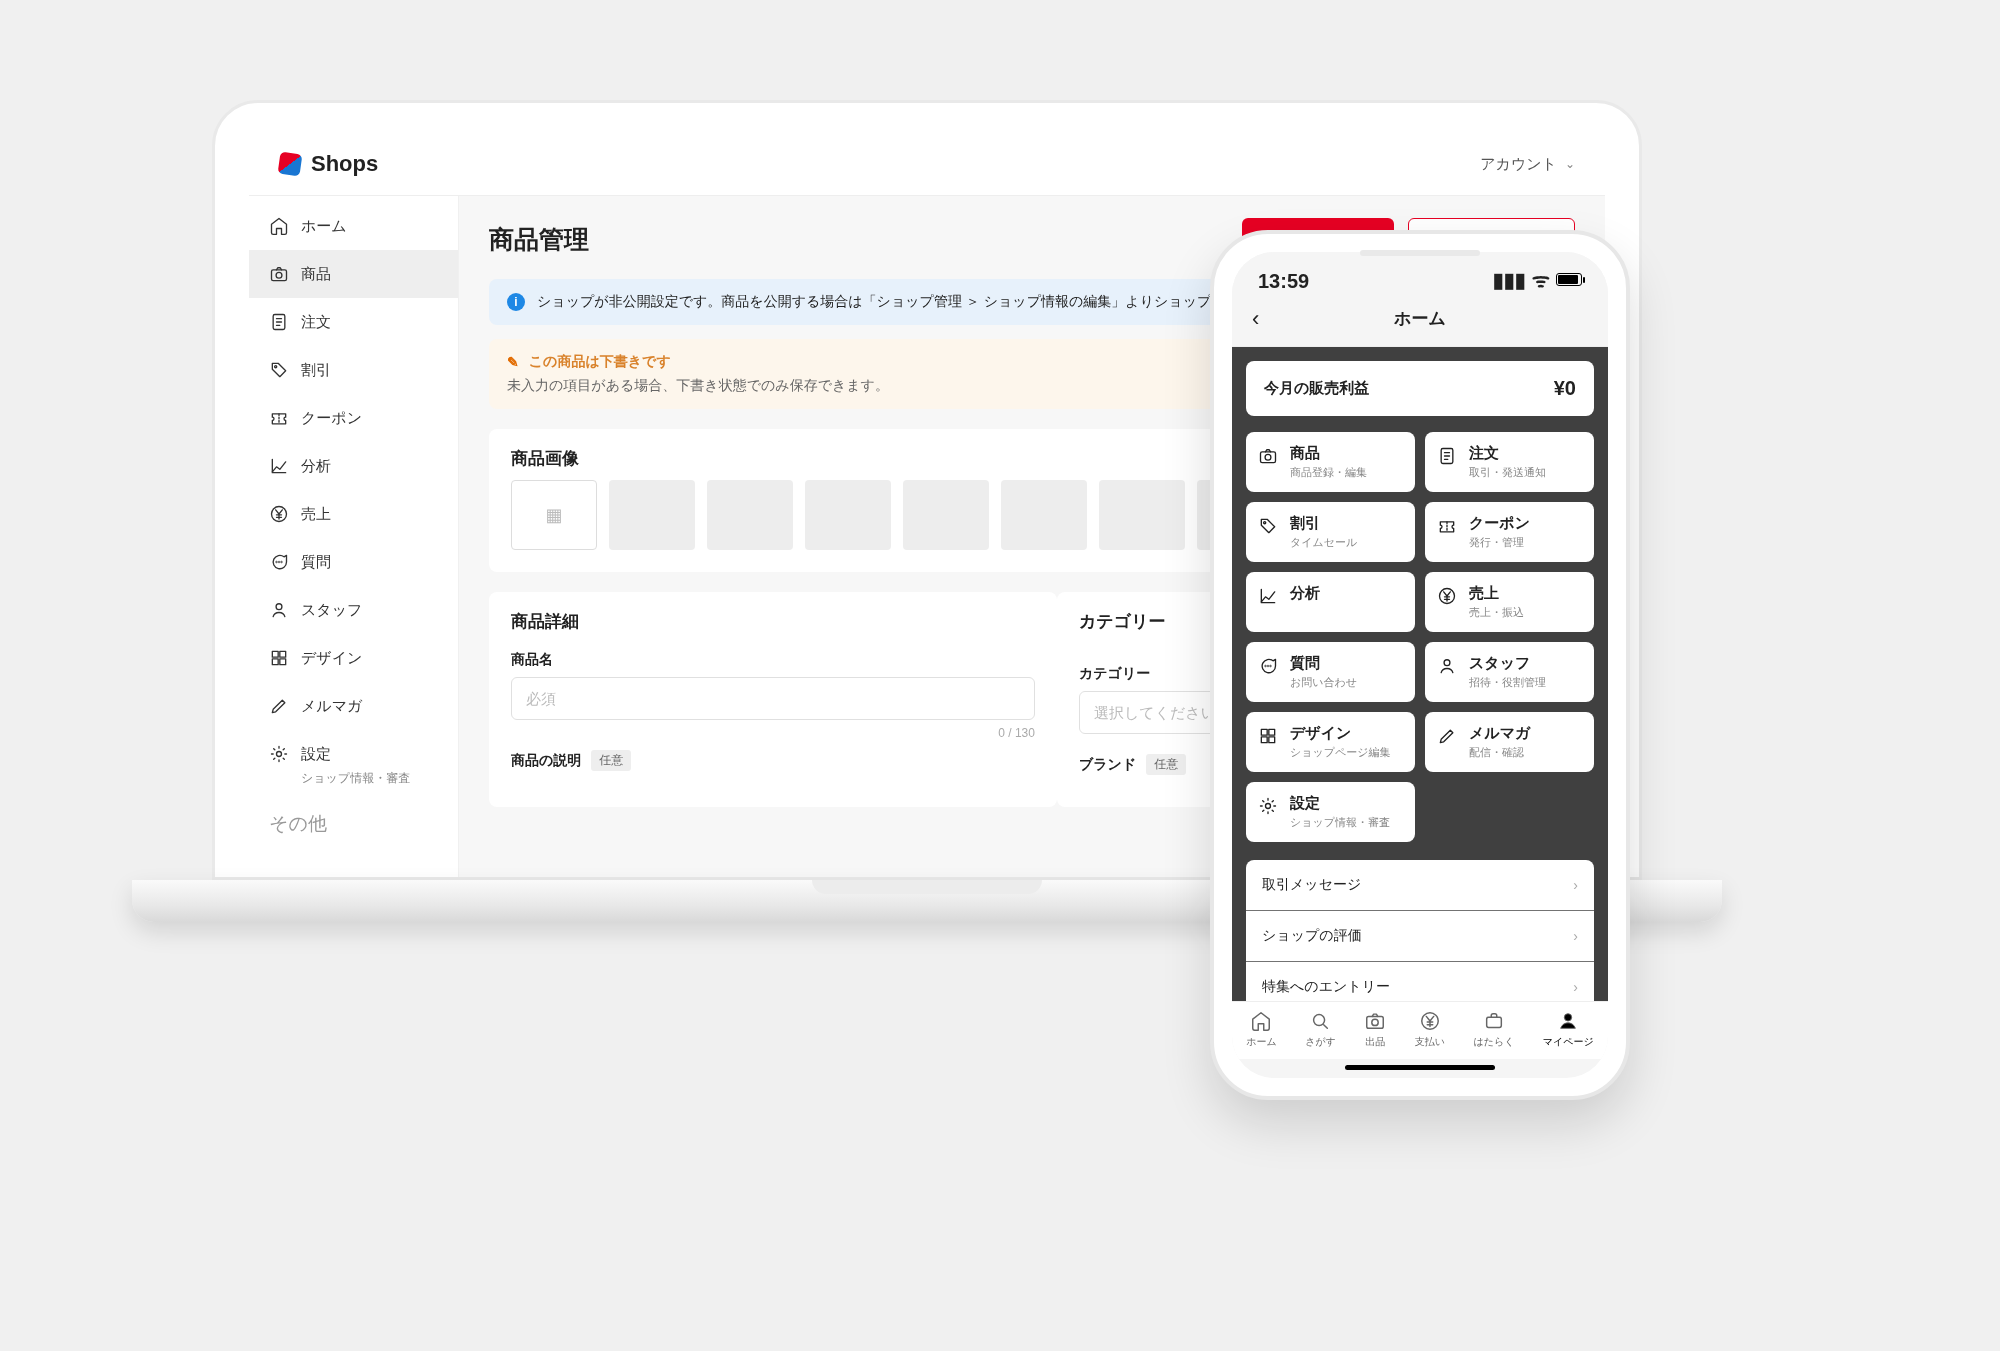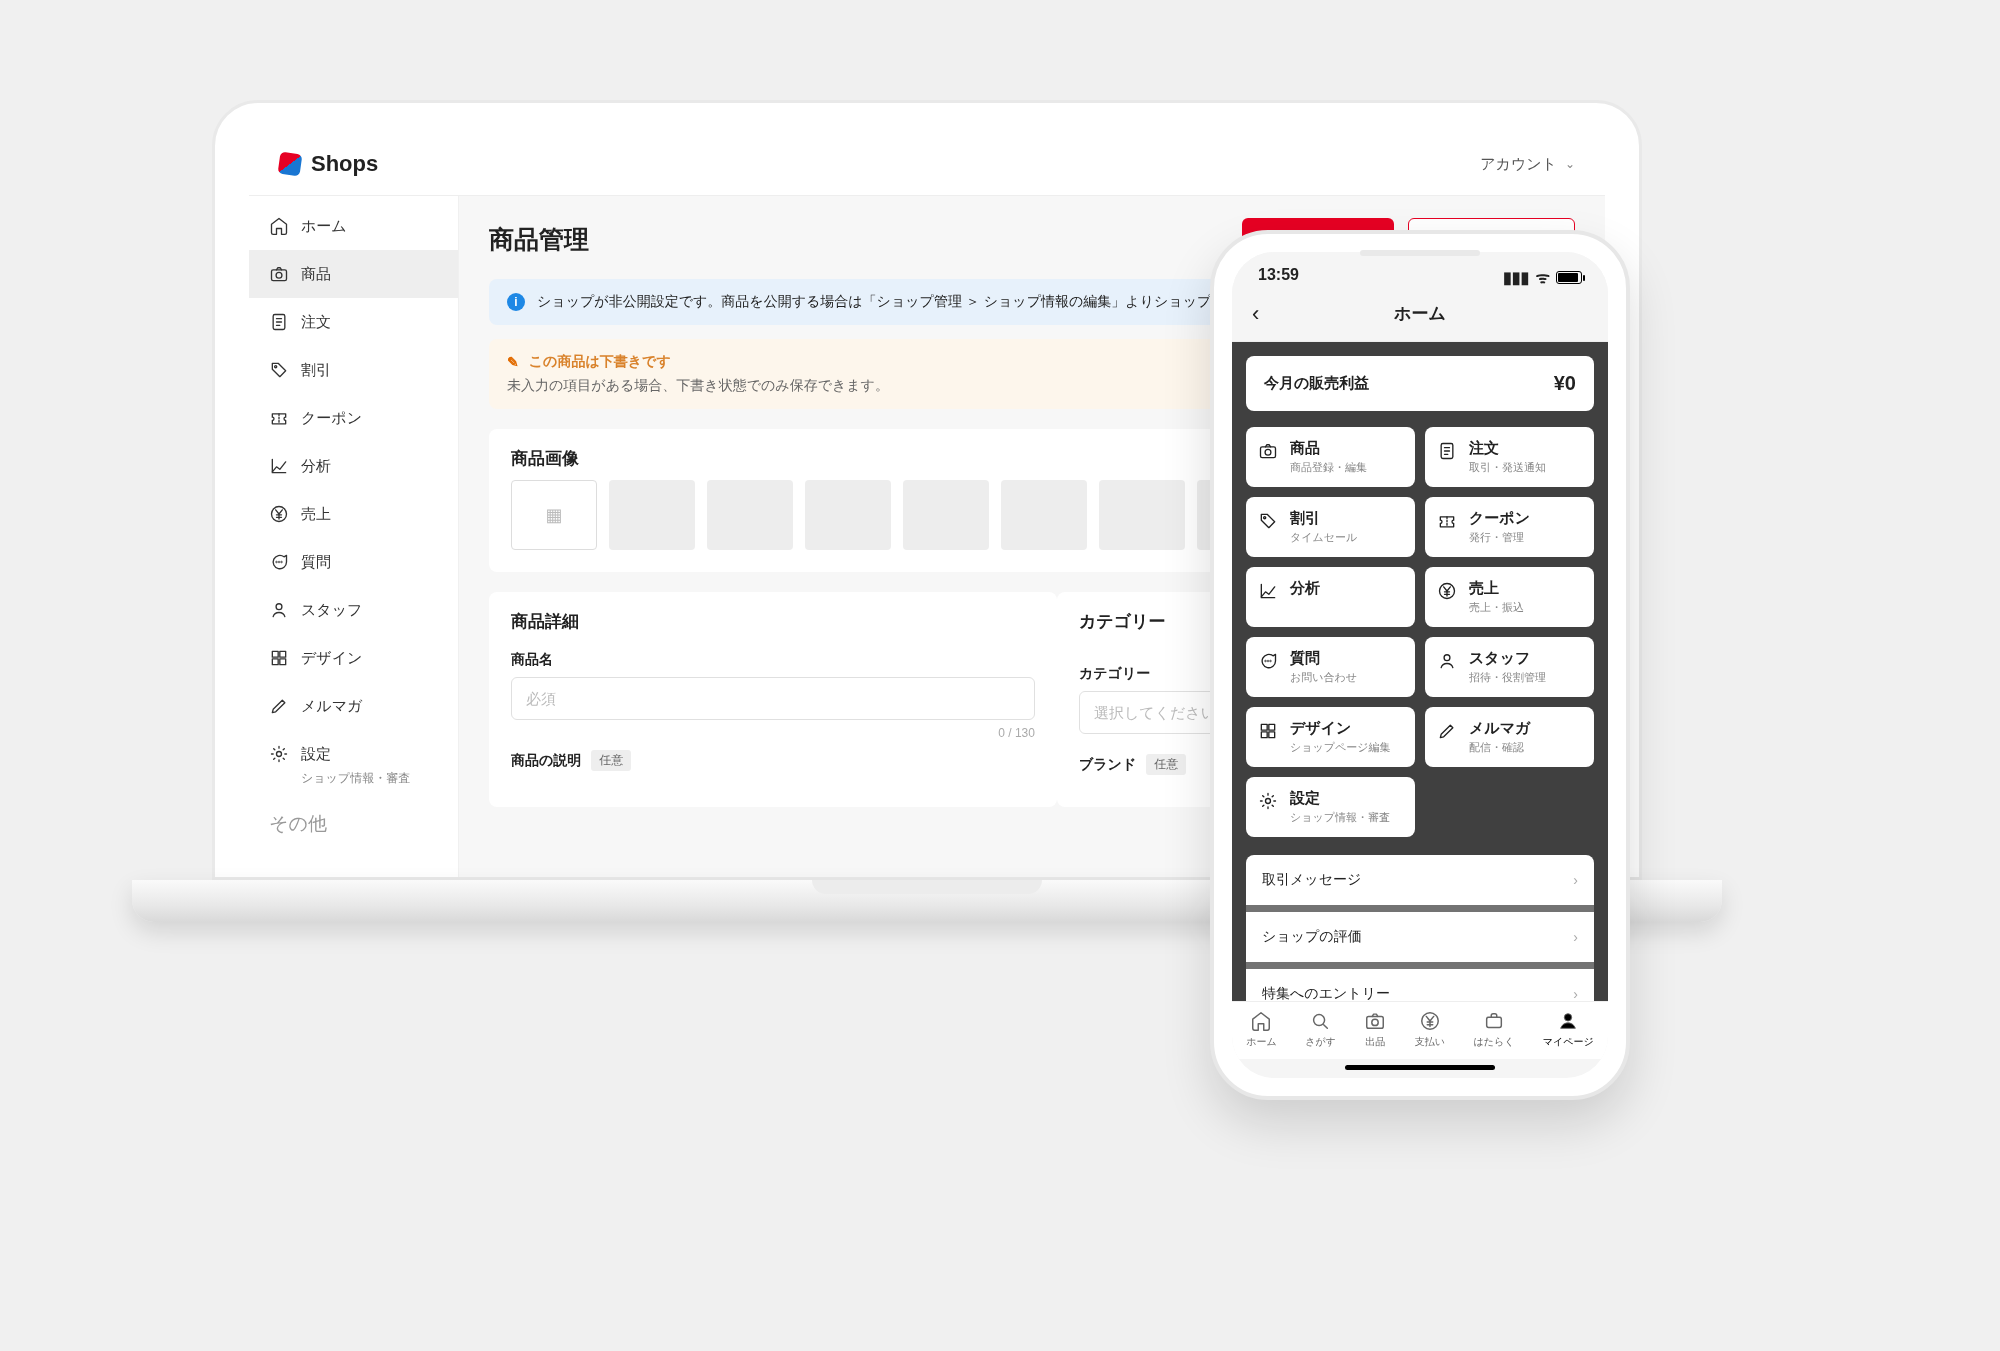--- a/index.html
+++ b/index.html
@@ -151,22 +151,22 @@
   }
   .phone-speaker {
     position:absolute; top:16px; left:50%; transform:translateX(-50%);
     width:120px; height:6px; background:#e9e9e9; border-radius:4px;
   }
   .phone-screen {
     flex:1; background:#f5f5f5; border-radius:42px; overflow:hidden;
     display:flex; flex-direction:column;
   }
   .status-bar {
-    display:flex; justify-content:space-between; align-items:flex-start;
-    padding:14px 26px 4px; font-size:16px; font-weight:700;
+    display:flex; justify-content:space-between; align-items:flex-end;
+    padding:14px 26px 4px; font-size:20px; font-weight:700;
     background:#f5f5f5;
   }
   .status-icons { display:flex; gap:6px; align-items:center; }
   .phone-header {
     display:flex; align-items:center; justify-content:center;
     position:relative; padding:10px 0 16px; background:#f5f5f5;
     border-bottom:1px solid #eee;
   }
   .phone-header .back { position:absolute; left:20px; font-size:22px; cursor:pointer;}
   .phone-title { font-size:17px; font-weight:700; }
@@ -184,21 +184,21 @@
     background:#fff; border-radius:8px; padding:12px 12px;
     display:flex; gap:12px; align-items:flex-start; cursor:pointer;
   }
   .tile .ic { margin-top:2px; }
   .tile .t-title { font-size:15px; font-weight:700; }
   .tile .t-sub { font-size:11px; color:#888; margin-top:2px;}
 
   .list { background:#fff; border-radius:8px; }
   .list-item {
     display:flex; justify-content:space-between; align-items:center;
-    padding:16px 16px; border-bottom:7px solid #737373;
+    padding:16px 16px; border-bottom:1px solid #737373;
     font-size:14px; cursor:pointer;
   }
   .list-item:last-child { border-bottom:none; }
 
   .tabbar {
     border-top:1px solid #eee; background:#fff;
     display:flex; justify-content:space-around; padding:8px 0 10px;
   }
   .tab {
     display:flex; flex-direction:column; align-items:center; gap:3px;

